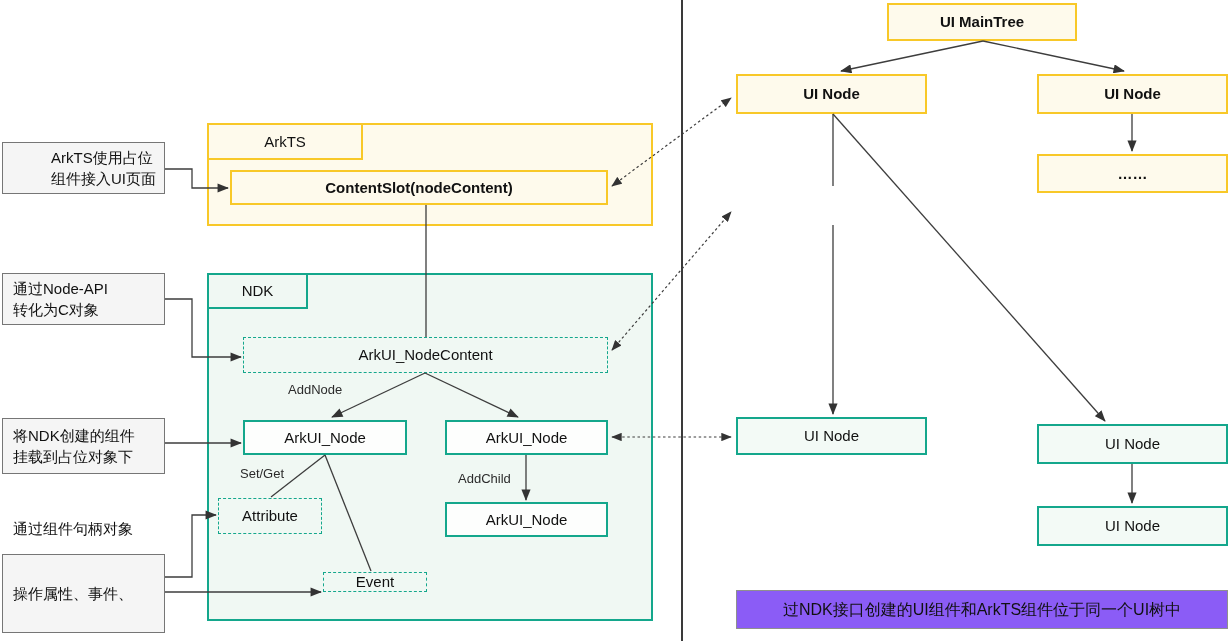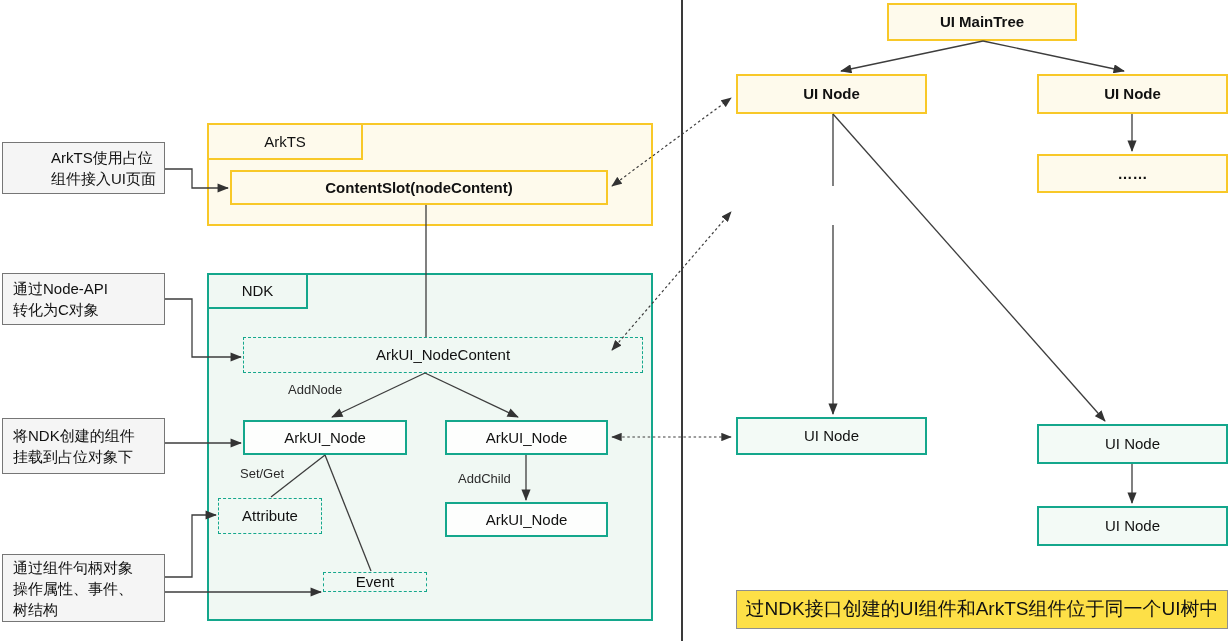--- a/index.html
+++ b/index.html
@@ -16,21 +16,21 @@
   
   .t-container{border:2px solid var(--c-teal,#14A78C);background:var(--c-teal_fill,#F0F8F3);}
   .t-box{border:2px solid var(--c-teal,#14A78C);background:#FDFEFD;}
   .t-box-mint{border:2px solid var(--c-teal,#14A78C);background:var(--c-mint_fill,#F3FAF6);}
   .t-dashed{border:1.6px dashed var(--c-teal,#14A78C);background:transparent;}
   
   .g-note{border:1.6px solid var(--c-gray_border,#767676);background:var(--c-gray_fill,#F5F5F5);
           font-size:15px;line-height:21px;padding:4px 8px 4px 10px;display:flex;
           flex-direction:column;justify-content:center;}
   .g-dashed{border:1.6px dashed #8F8F8F;background:#F4F4F4;}
-  .g-caption{border:1.6px solid #8F8F8F;background:#fde047;font-size:19px;}
+  .g-caption{border:1.6px solid #8F8F8F;background:#8b5cf6;font-size:16px;}
   .edge-label{font-size:13px;color:#2b2b2b;white-space:nowrap;}
   .tab{font-size:15px;}
   svg.wires{position:absolute;left:0;top:0;z-index:5;pointer-events:none;}
   .node-label{white-space:nowrap;}
 </style>
 </head>
 <body>
 
 <div id="stage">
 
@@ -39,39 +39,39 @@
     <div>组件接入UI页面</div>
   </div>
   <div class="abs g-note" style="left:2px;top:273px;width:163px;height:52px;">
     <div>通过Node-API</div>
     <div>转化为C对象</div>
   </div>
   <div class="abs g-note" style="left:2px;top:418px;width:163px;height:56px;">
     <div>将NDK创建的组件</div>
     <div>挂载到占位对象下</div>
   </div>
-  <div class="abs g-note" style="left:2px;top:554px;width:163px;height:68px;">
+  <div class="abs g-note" style="left:2px;top:554px;width:163px;height:79px;gap:44px;">
     <div>通过组件句柄对象</div>
     <div>操作属性、事件、</div>
     <div>树结构</div>
   </div>
 
   <div class="abs y-container" style="left:207px;top:123px;width:446px;height:103px;"></div>
   <div class="abs y-container box tab" style="left:207px;top:123px;width:156px;height:37px;">
     <span class="node-label">ArkTS</span>
   </div>
   <div class="abs y-box box" style="left:230px;top:170px;width:378px;height:35px;">
     <span class="node-label">ContentSlot(nodeContent)</span>
   </div>
 
   <div class="abs t-container" style="left:207px;top:273px;width:446px;height:348px;"></div>
   <div class="abs t-container box tab" style="left:207px;top:273px;width:101px;height:36px;">
     <span class="node-label">NDK</span>
   </div>
-  <div class="abs t-dashed box" style="left:243px;top:337px;width:400px;height:36px;">
+  <div class="abs t-dashed box" style="left:243px;top:337px;width:365px;height:36px;">
     <span class="node-label">ArkUI_NodeContent</span>
   </div>
   <div class="abs t-box box" style="left:243px;top:420px;width:164px;height:35px;">
     <span class="node-label">ArkUI_Node</span>
   </div>
   <div class="abs t-box box" style="left:445px;top:420px;width:163px;height:35px;">
     <span class="node-label">ArkUI_Node</span>
   </div>
   <div class="abs t-box box" style="left:445px;top:502px;width:163px;height:35px;">
     <span class="node-label">ArkUI_Node</span>

